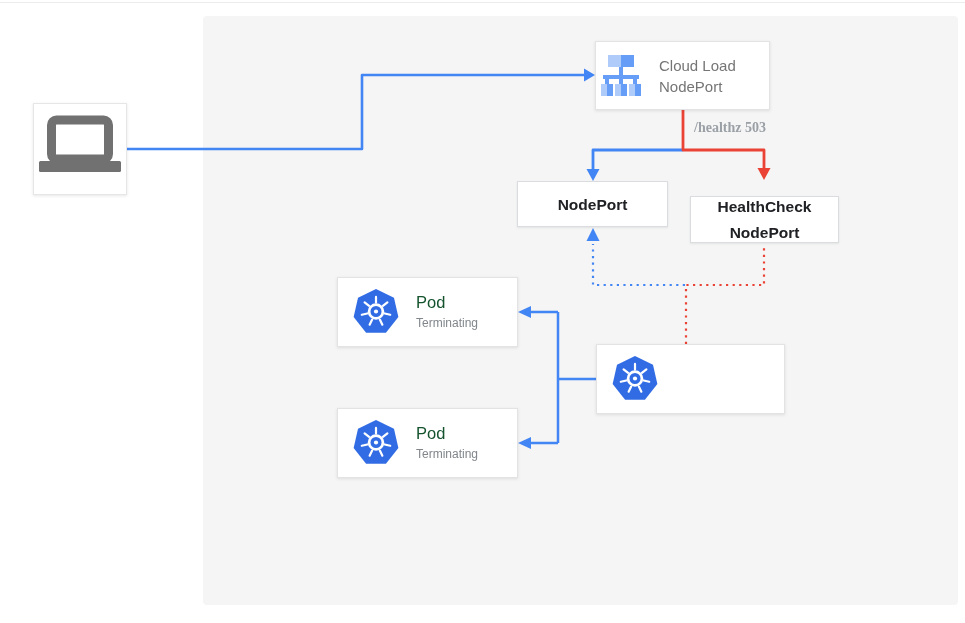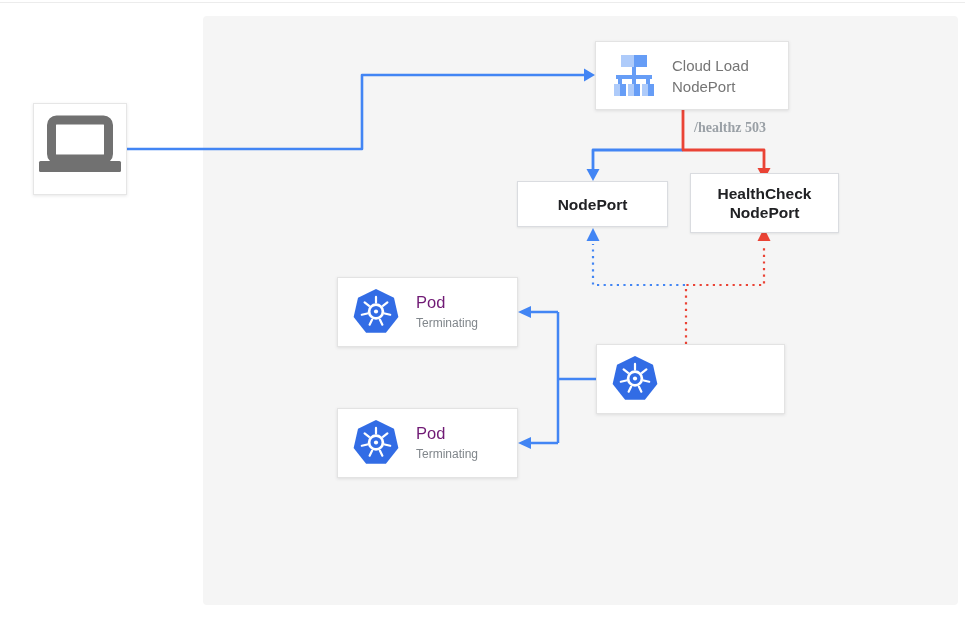--- a/index.html
+++ b/index.html
@@ -22,40 +22,40 @@
     font-size:15.5px;color:#3c4043;
   }
   .wires{position:absolute;left:0;top:0;width:965px;height:623px;pointer-events:none;}
   .box{
     position:absolute;background:#ffffff;border:1px solid #e3e3e3;
     box-shadow:0 1px 3px rgba(60,64,67,0.13);
     box-sizing:border-box;
   }
   .laptop-box{left:33px;top:103px;width:94px;height:92px;border-color:#e6e6e6;
     display:flex;align-items:center;justify-content:center;}
-  .clb-box{left:595px;top:41px;width:194px;height:69px;
-    display:flex;align-items:center;padding-left:16px;}
+  .clb-box{left:595px;top:41px;width:175px;height:69px;
+    display:flex;align-items:center;padding-left:3px;}
   .clb-text{margin-left:16px;font-size:15px;line-height:21px;color:#757575;}
   .port-box{
     display:flex;flex-direction:column;align-items:center;justify-content:center;
     border:1px solid #dadce0;box-shadow:0 1px 2px rgba(60,64,67,0.10);
   }
   .nodeport-box{left:517px;top:181px;width:151px;height:46px;}
-  .healthcheck-box{left:690px;top:173px;width:149px;height:60px;}
+  .healthcheck-box{left:690px;top:196px;width:149px;height:47px;justify-content:space-between;}
   .port-label{font-size:15.5px;font-weight:bold;color:#202124;line-height:19px;text-align:center;}
   .healthz-label{
     position:absolute;left:694px;top:120px;
     font-size:14px;font-weight:bold;color:#9aa0a6;font-family:Liberation Serif, serif;
   }
   .k8s-box{display:flex;align-items:center;padding-left:15px;}
   .pod1-box{left:337px;top:277px;width:181px;height:70px;}
   .pod2-box{left:337px;top:408px;width:181px;height:70px;}
   .kubeproxy-box{left:596px;top:344px;width:189px;height:70px;}
   .k8s-text{margin-left:17px;}
-  .k8s-title{font-size:16.5px;color:#701a75;line-height:21px;}
+  .k8s-title{font-size:16.5px;color:#14532d;line-height:21px;}
   .k8s-sub{font-size:12px;color:#80868b;line-height:20px;}
   .k8s-icon{width:46px;height:46px;flex:0 0 auto;}
 </style>
 </head>
 <body>
 
 <div class="canvas">
 
   <div class="top-hairline"></div>
 

